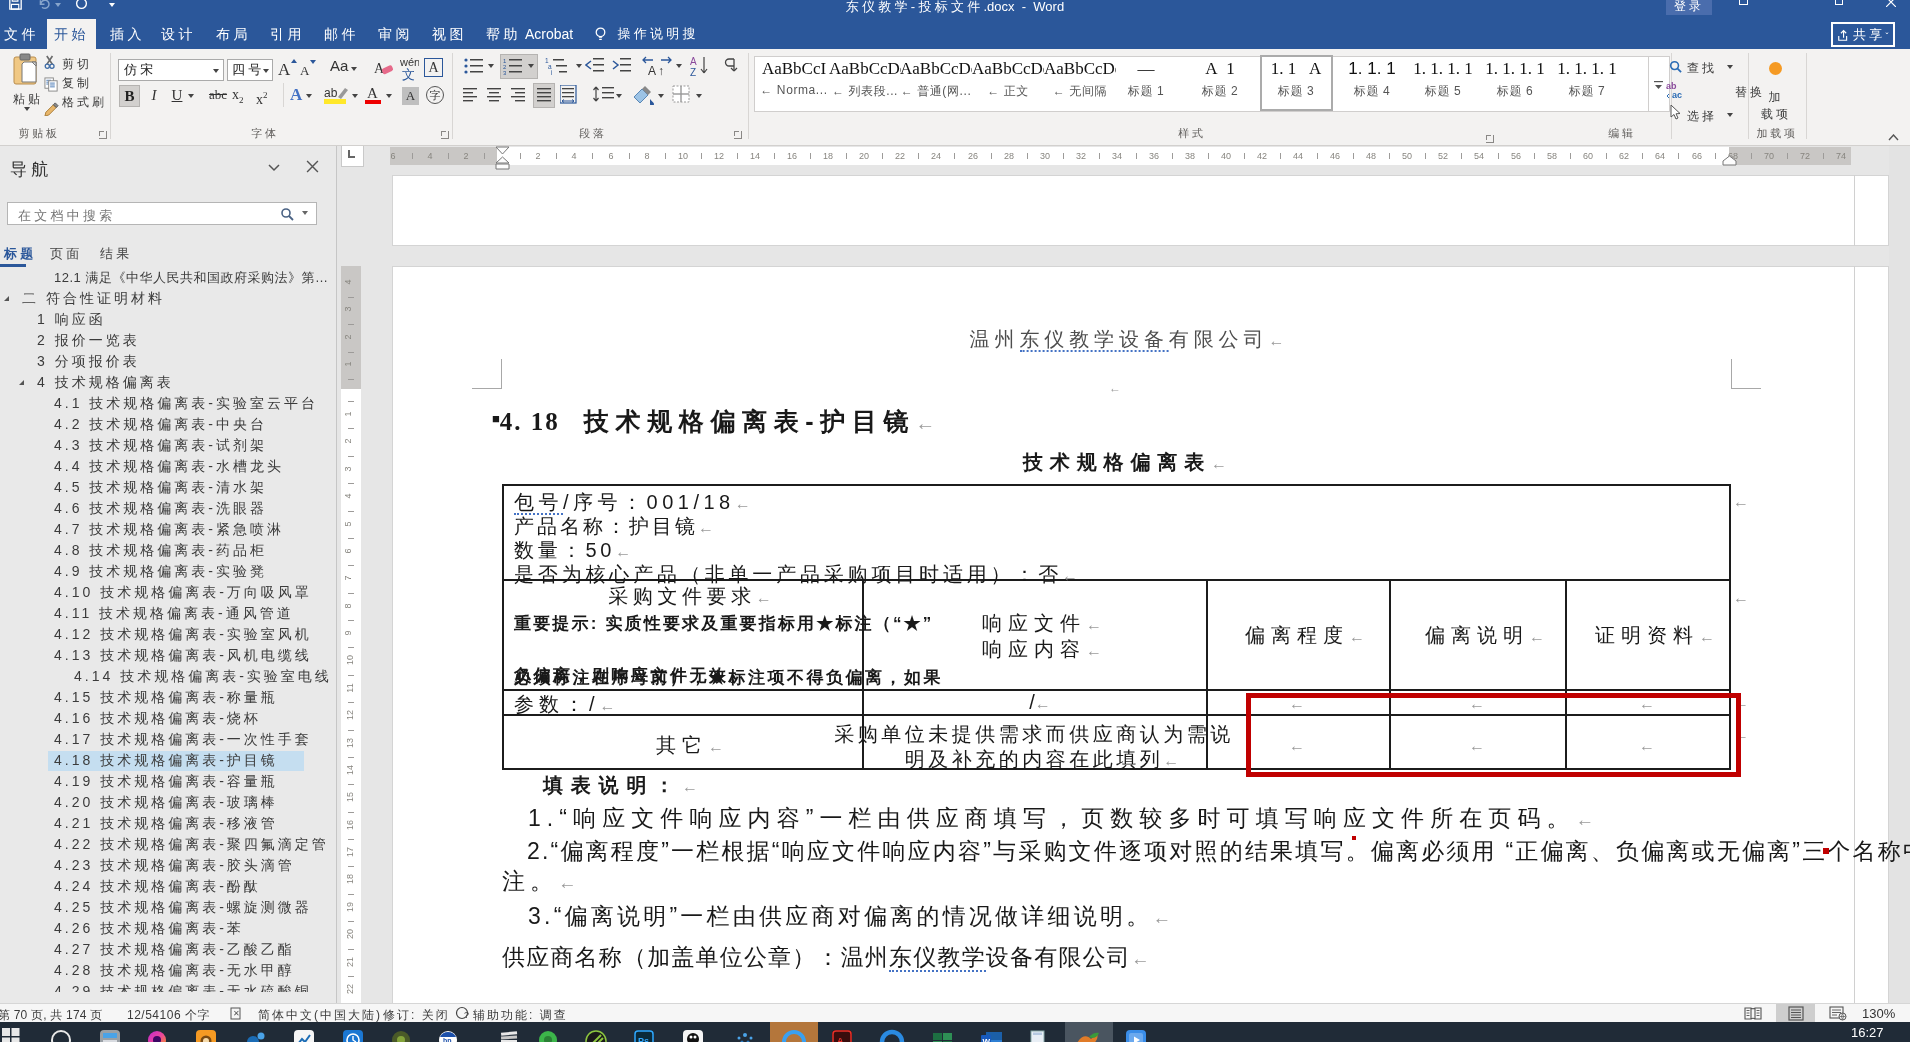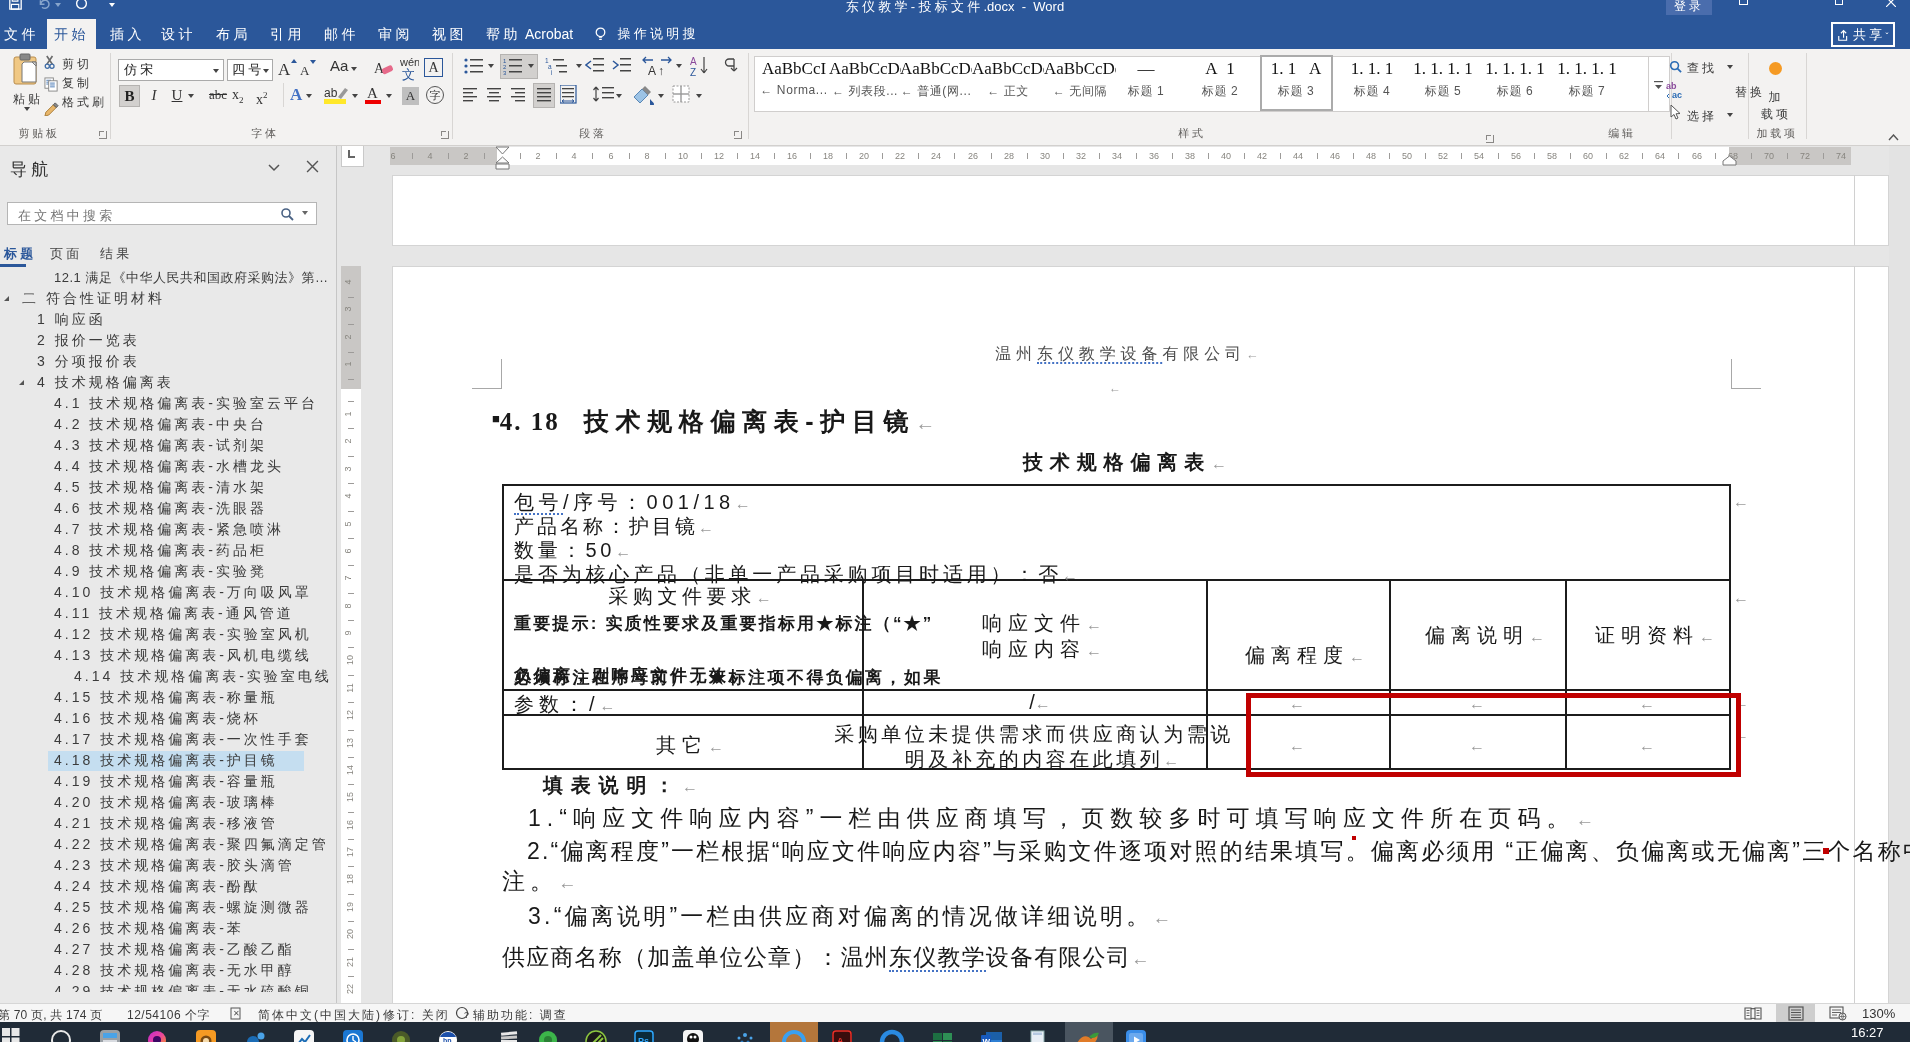--- a/index.html
+++ b/index.html
@@ -275,21 +275,21 @@
       <div class="abs" style="left:972px;top:10px;width:72px;text-align:center;font-family:'Liberation Serif';font-size:17px;color:#111;white-space:nowrap;overflow:hidden;">AaBbCcDdI</div>
       <div class="abs" style="left:972px;top:34px;width:72px;text-align:center;font-size:12px;color:#555;white-space:nowrap;overflow:hidden;"><span class="z" style="letter-spacing:.05em">← 正文</span></div>
       <div class="abs" style="left:1044px;top:10px;width:72px;text-align:center;font-family:'Liberation Serif';font-size:17px;color:#111;white-space:nowrap;overflow:hidden;">AaBbCcDdI</div>
       <div class="abs" style="left:1044px;top:34px;width:72px;text-align:center;font-size:12px;color:#555;white-space:nowrap;overflow:hidden;"><span class="z" style="letter-spacing:.05em">← 无间隔</span></div>
       <div class="abs" style="left:1110px;top:10px;width:72px;text-align:center;font-family:'Liberation Serif';font-size:17px;color:#111;white-space:nowrap;overflow:hidden;">—</div>
       <div class="abs" style="left:1110px;top:34px;width:72px;text-align:center;font-size:12px;color:#555;white-space:nowrap;overflow:hidden;"><span class="z" style="letter-spacing:.05em">标题 1</span></div>
       <div class="abs" style="left:1184px;top:10px;width:72px;text-align:center;font-family:'Liberation Serif';font-size:17px;color:#111;white-space:nowrap;overflow:hidden;">A&nbsp;&nbsp;1</div>
       <div class="abs" style="left:1184px;top:34px;width:72px;text-align:center;font-size:12px;color:#555;white-space:nowrap;overflow:hidden;"><span class="z" style="letter-spacing:.05em">标题 2</span></div>
       <div class="abs" style="left:1260px;top:10px;width:72px;text-align:center;font-family:'Liberation Serif';font-size:17px;color:#111;white-space:nowrap;overflow:hidden;">1. 1&nbsp;&nbsp;&nbsp;A</div>
       <div class="abs" style="left:1260px;top:34px;width:72px;text-align:center;font-size:12px;color:#555;white-space:nowrap;overflow:hidden;"><span class="z" style="letter-spacing:.05em">标题 3</span></div>
-      <div class="abs" style="left:1336px;top:10px;width:72px;text-align:center;font-family:Liberation Serif, serif;font-size:17px;color:#111;white-space:nowrap;overflow:hidden;">1. 1. 1</div>
+      <div class="abs" style="left:1336px;top:10px;width:72px;text-align:center;font-family:Liberation Sans, sans-serif;font-size:17px;color:#111;white-space:nowrap;overflow:hidden;">1. 1. 1</div>
       <div class="abs" style="left:1336px;top:34px;width:72px;text-align:center;font-size:12px;color:#555;white-space:nowrap;overflow:hidden;"><span class="z" style="letter-spacing:.05em">标题 4</span></div>
       <div class="abs" style="left:1407px;top:10px;width:72px;text-align:center;font-family:'Liberation Serif';font-size:17px;color:#111;white-space:nowrap;overflow:hidden;">1. 1. 1. 1</div>
       <div class="abs" style="left:1407px;top:34px;width:72px;text-align:center;font-size:12px;color:#555;white-space:nowrap;overflow:hidden;"><span class="z" style="letter-spacing:.05em">标题 5</span></div>
       <div class="abs" style="left:1479px;top:10px;width:72px;text-align:center;font-family:'Liberation Serif';font-size:17px;color:#111;white-space:nowrap;overflow:hidden;">1. 1. 1. 1</div>
       <div class="abs" style="left:1479px;top:34px;width:72px;text-align:center;font-size:12px;color:#555;white-space:nowrap;overflow:hidden;"><span class="z" style="letter-spacing:.05em">标题 6</span></div>
       <div class="abs" style="left:1551px;top:10px;width:72px;text-align:center;font-family:'Liberation Serif';font-size:17px;color:#111;white-space:nowrap;overflow:hidden;">1. 1. 1. 1</div>
       <div class="abs" style="left:1551px;top:34px;width:72px;text-align:center;font-size:12px;color:#555;white-space:nowrap;overflow:hidden;"><span class="z" style="letter-spacing:.05em">标题 7</span></div>
       <div class="abs" style="left:1260px;top:6px;width:73px;height:56px;border:2px solid #ababab;"></div>
       <div class="abs" style="left:1648px;top:7px;width:22px;height:56px;border-left:1px solid #d0cecd;"></div>
       <svg class="abs" style="left:1654px;top:22px" width="10" height="26" viewBox="0 0 10 26">
@@ -528,21 +528,21 @@
         <div class="vnum" style="top:691px;">21</div>
         <div class="vtick" style="top:683px;"></div>
         <div class="vnum" style="top:718px;">22</div>
         <div class="vtick" style="top:710px;"></div>
       </div>
       <div class="page" style="left:54px;top:29px;width:1497px;height:71px;"></div>
       <div class="page" style="left:54px;top:120px;width:1497px;height:800px;"></div>
       <div class="abs" style="left:1516px;top:29px;width:1px;height:71px;background:#d0d0d0;"></div>
       <div class="abs" style="left:1516px;top:120px;width:1px;height:737px;background:#d0d0d0;"></div>
       <div class="abs" style="left:1551px;top:0;width:21px;height:857px;background:#e3e3e3;"></div>
-      <div class="dt ct" style="left:789px;top:198px;font-size:16px;color:#4d4d4d;font-family:Liberation Serif, serif;"><span class="fs" id="L1" style="letter-spacing:4.9px;">温州<span style="border-bottom:2px dotted #4472c4;">东仪教学设备</span>有限公司</span><span class="pil" style="font-size:0.8em;letter-spacing:0;">←</span></div>
+      <div class="dt ct" style="left:789px;top:180px;font-size:20px;color:#4d4d4d;font-family:Liberation Serif, serif;"><span class="fs" id="L1" style="letter-spacing:4.9px;">温州<span style="border-bottom:2px dotted #4472c4;">东仪教学设备</span>有限公司</span><span class="pil" style="font-size:0.8em;letter-spacing:0;">←</span></div>
       <div class="dt ct" style="left:777px;top:232px;font-size:15px;"><span class="pil" style="font-size:0.8em;letter-spacing:0;">←</span></div>
       <div class="abs" style="left:134px;top:213px;width:30px;height:30px;border-right:1px solid #a8a8a8;border-bottom:1px solid #a8a8a8;"></div>
       <div class="abs" style="left:1393px;top:213px;width:30px;height:30px;border-left:1px solid #a8a8a8;border-bottom:1px solid #a8a8a8;"></div>
       <div class="dt" style="left:154px;top:259px;font-size:25px;font-weight:bold;"><span style="font-size:13px;vertical-align:7px;">■</span><span style="font-family:'Liberation Serif';letter-spacing:2px;">4. 18</span><span style="display:inline-block;width:24px;"></span><span class="fs" id="L2" style="letter-spacing:6.64px;">技术规格偏离表-护目镜</span><span class="pil" style="font-size:0.8em;letter-spacing:0;">←</span></div>
       <div class="dt ct" style="left:787px;top:303px;font-size:20px;font-weight:bold;"><span class="fs" id="L3" style="letter-spacing:6.86px;">技术规格偏离表</span><span class="pil" style="font-size:0.8em;letter-spacing:0;">←</span></div>
       <div class="tbl" style="left:164px;top:338px;width:1229px;height:2px;"></div>
       <div class="tbl" style="left:164px;top:433px;width:1229px;height:2px;"></div>
       <div class="tbl" style="left:164px;top:543px;width:1229px;height:2px;"></div>
       <div class="tbl" style="left:164px;top:568px;width:1229px;height:2px;"></div>
       <div class="tbl" style="left:164px;top:622px;width:1229px;height:2px;"></div>
@@ -555,21 +555,21 @@
       <div class="dt" style="left:176px;top:343px;font-size:20px;"><span class="fs" id="L4" style="letter-spacing:4.5px;"><span style="border-bottom:2px dotted #4472c4;">包号</span>/序号：001/18</span><span class="pil" style="font-size:0.8em;letter-spacing:0;">←</span></div>
       <div class="dt" style="left:176px;top:367px;font-size:20px;"><span class="fs" id="L5" style="letter-spacing:3.0px;">产品名称：护目镜</span><span class="pil" style="font-size:0.8em;letter-spacing:0;">←</span></div>
       <div class="dt" style="left:176px;top:391px;font-size:20px;"><span class="fs" id="L6" style="letter-spacing:3.8px;">数量：50</span><span class="pil" style="font-size:0.8em;letter-spacing:0;">←</span></div>
       <div class="dt" style="left:176px;top:415px;font-size:20px;"><span class="fs" id="L7" style="letter-spacing:3.83px;">是否为核心产品（非单一产品采购项目时适用）：否</span><span class="pil" style="font-size:0.8em;letter-spacing:0;">←</span></div>
       <div class="dt ct" style="left:352px;top:437px;font-size:20px;"><span class="fs" id="L8" style="letter-spacing:4.6px;">采购文件要求</span><span class="pil" style="font-size:0.8em;letter-spacing:0;">←</span></div>
       <div class="dt" style="left:176px;top:466px;font-size:17px;"><span class="fs" id="L9" style="letter-spacing:2.17px;"><b>重要提示: 实质性要求及重要指标用★标注（“★”</b></span></div>
       <div class="dt" style="left:176px;top:520px;font-size:17px;"><span class="fs" id="L10" style="letter-spacing:2.5px;"><b>必须标注在序号前），★标注项不得负偏离，如果</b></span></div>
       <div class="dt" style="left:176px;top:518px;font-size:17px;"><span class="fs" id="L11" style="letter-spacing:2.5px;"><b>负偏离，则响应文件无效。</b></span><span class="pil" style="font-size:0.8em;letter-spacing:0;">←</span></div>
       <div class="dt ct" style="left:704px;top:464px;font-size:20px;"><span class="fs" id="L12" style="letter-spacing:6.0px;">响应文件</span><span class="pil" style="font-size:0.8em;letter-spacing:0;">←</span></div>
       <div class="dt ct" style="left:704px;top:490px;font-size:20px;"><span class="fs" id="L13" style="letter-spacing:6.0px;text-align:center;">响应内容</span><span class="pil" style="font-size:0.8em;letter-spacing:0;">←</span></div>
-      <div class="dt ct" style="left:967px;top:476px;font-size:20px;margin-top:20px;"><span class="fs" id="L14" style="letter-spacing:6.0px;">偏离程度</span><span class="pil" style="font-size:0.8em;letter-spacing:0;">←</span></div>
+      <div class="dt ct" style="left:967px;top:476px;font-size:20px;"><span class="fs" id="L14" style="letter-spacing:6.0px;">偏离程度</span><span class="pil" style="font-size:0.8em;letter-spacing:0;">←</span></div>
       <div class="dt ct" style="left:1147px;top:476px;font-size:20px;"><span class="fs" id="L15" style="letter-spacing:6.0px;">偏离说明</span><span class="pil" style="font-size:0.8em;letter-spacing:0;">←</span></div>
       <div class="dt ct" style="left:1317px;top:476px;font-size:20px;"><span class="fs" id="L16" style="letter-spacing:6.0px;">证明资料</span><span class="pil" style="font-size:0.8em;letter-spacing:0;">←</span></div>
       <div class="dt" style="left:176px;top:545px;font-size:20px;"><span class="fs" id="L17" style="letter-spacing:5px;">参数：/</span><span class="pil" style="font-size:0.8em;letter-spacing:0;">←</span></div>
       <div class="dt ct" style="left:702px;top:545px;font-size:20px;">/<span class="pil" style="font-size:0.8em;letter-spacing:0;">←</span></div>
       <div class="dt ct" style="left:959px;top:545px;font-size:20px;"><span class="pil" style="font-size:0.8em;letter-spacing:0;">←</span></div>
       <div class="dt ct" style="left:1139px;top:545px;font-size:20px;"><span class="pil" style="font-size:0.8em;letter-spacing:0;">←</span></div>
       <div class="dt ct" style="left:1309px;top:545px;font-size:20px;"><span class="pil" style="font-size:0.8em;letter-spacing:0;">←</span></div>
       <div class="dt ct" style="left:352px;top:586px;font-size:20px;"><span class="fs" id="L18" style="letter-spacing:6.0px;">其它</span><span class="pil" style="font-size:0.8em;letter-spacing:0;">←</span></div>
       <div class="dt ct" style="left:696px;top:575px;font-size:20px;"><span class="fs" id="L19" style="letter-spacing:3.5px;">采购单位未提供需求而供应商认为需说</span></div>
       <div class="dt ct" style="left:704px;top:600px;font-size:20px;"><span class="fs" id="L20" style="letter-spacing:3.5px;">明及补充的内容在此填列</span><span class="pil" style="font-size:0.8em;letter-spacing:0;">←</span></div>

